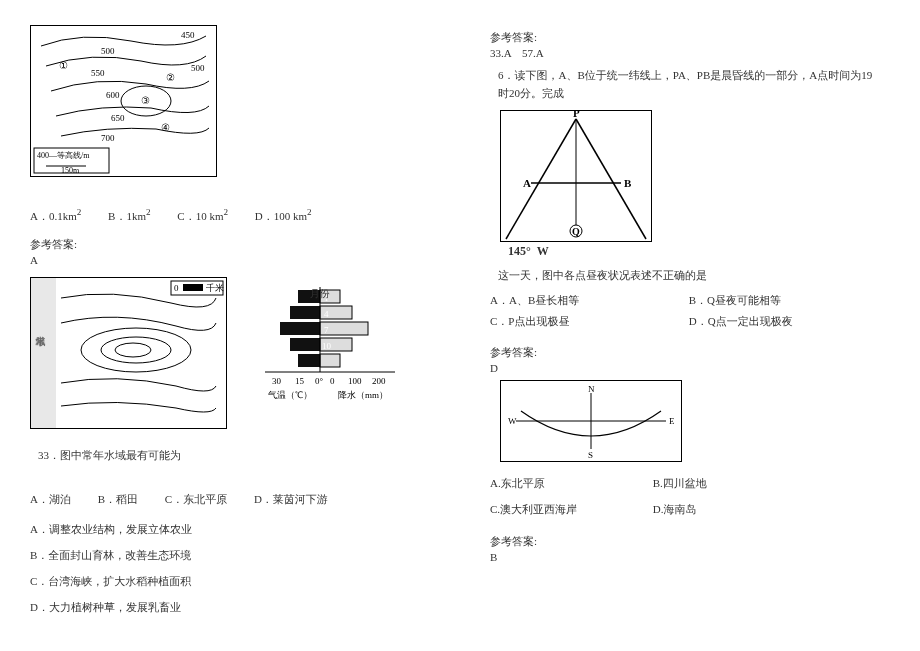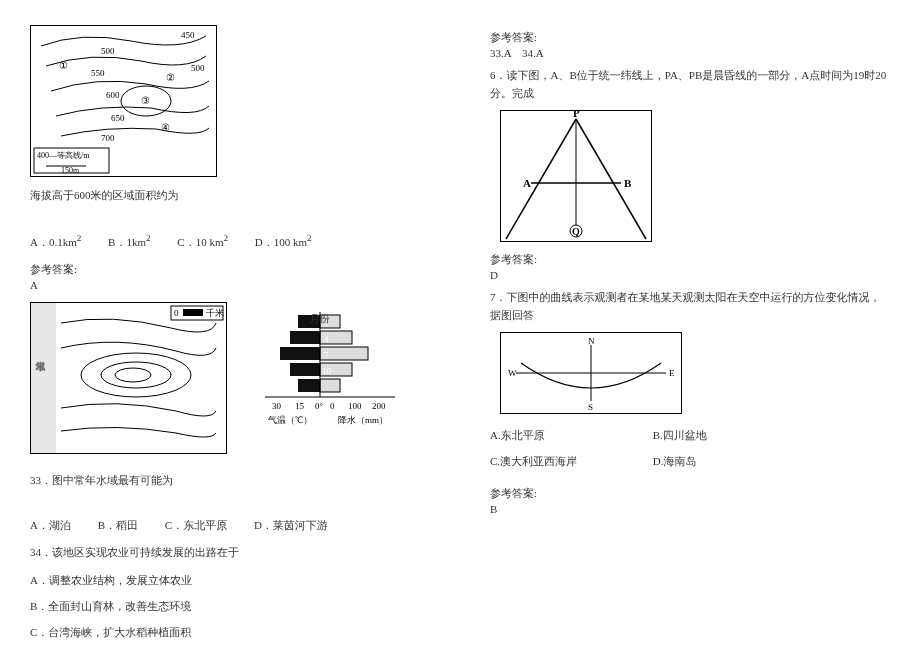--- a/index.html
+++ b/index.html
@@ -59,21 +59,21 @@
     }
     .sun-box {
       width: 180px;
       height: 80px;
       border: 1.5px solid #000;
       position: relative;
       margin: 6px 0 10px 10px;
       background: #fff;
     }
     .q-text {
-      margin: 8px 0;
+      margin: 8px 8px;
       line-height: 1.6;
     }
     .options {
       margin: 8px 0;
       line-height: 2;
     }
     .opt {
       display: inline-block;
       margin-right: 24px;
       margin-top: 16px;
@@ -133,21 +133,20 @@
         <text x="135" y="55" font-size="10">②</text>
         <text x="110" y="78" font-size="10">③</text>
         <text x="130" y="105" font-size="10">④</text>
         <rect x="3" y="122" width="75" height="25" fill="#fff" stroke="#000"></rect>
         <text x="6" y="132" font-size="8">400—等高线/m</text>
         <line x1="15" y1="140" x2="55" y2="140" stroke="#000"></line>
         <text x="30" y="147" font-size="8">150m</text>
       </svg>
     </div>
 
-    <div class="q-text">海拔高于600米的区域面积约为</div>
     <div class="options">
       <span class="opt"><span>A．0.1km</span><sup>2</sup></span>
       <span class="opt"><span>B．1km</span><sup>2</sup></span>
       <span class="opt"><span>C．10 km</span><sup>2</sup></span>
       <span class="opt"><span>D．100 km</span><sup>2</sup></span>
     </div>
 
     <div class="ans-hdr">参考答案:</div>
     <div class="ans">A</div>
 
@@ -205,57 +204,65 @@
     </div>
 
     <div class="q-text">33．图中常年水域最有可能为</div>
     <div class="options">
       <span class="opt">A．湖泊</span>
       <span class="opt">B．稻田</span>
       <span class="opt">C．东北平原</span>
       <span class="opt">D．莱茵河下游</span>
     </div>
 
-    <div class="q-text">34．该地区实现农业可持续发展的出路在于</div>
     <div class="options">
       <span class="opt-wide">A．调整农业结构，发展立体农业</span>
       <span class="opt-wide">B．全面封山育林，改善生态环境</span><br>
       <span class="opt-wide">C．台湾海峡，扩大水稻种植面积</span>
       <span class="opt-wide">D．大力植树种草，发展乳畜业</span>
     </div>
 
   </div>
 
   <div class="col">
 
     <div class="ans-hdr">参考答案:</div>
-    <div class="ans" style="white-space:pre;">33.A    34.A</div>
+    <div class="ans" style="white-space:pre;">33.A    57.A</div>
 
     <div class="q-text">6．读下图，A、B位于统一纬线上，PA、PB是晨昏线的一部分，A点时间为19时20分。完成</div>
 
     <div class="diag-box">
       <svg width="150" height="130">
         <line x1="75" y1="8" x2="5" y2="128" stroke="#000" stroke-width="1.5"></line>
         <line x1="75" y1="8" x2="145" y2="128" stroke="#000" stroke-width="1.5"></line>
         <line x1="30" y1="72" x2="120" y2="72" stroke="#000" stroke-width="1.5"></line>
         <line x1="75" y1="8" x2="75" y2="120" stroke="#000"></line>
         <circle cx="75" cy="120" r="6" fill="#fff" stroke="#000"></circle>
         <text x="72" y="6" font-size="11" font-weight="bold">P</text>
         <text x="22" y="76" font-size="11" font-weight="bold">A</text>
         <text x="123" y="76" font-size="11" font-weight="bold">B</text>
         <text x="71" y="124" font-size="10" font-weight="bold">Q</text>
       </svg>
     </div>
-
-
+    <div style="margin-left:18px; font-size:12px; font-weight:bold;">
+      <span>145°</span>&nbsp;&nbsp;<span>W</span>
+    </div>
+
+    <div class="q-text">这一天，图中各点昼夜状况表述不正确的是</div>
+
+    <div class="two-col-opts">
+      <div>A．A、B昼长相等</div>
+      <div>B．Q昼夜可能相等</div>
+      <div>C．P点出现极昼</div>
+      <div>D．Q点一定出现极夜</div>
+    </div>
 
     <div class="ans-hdr">参考答案:</div>
     <div class="ans">D</div>
 
-    <div class="q-text">7．下图中的曲线表示观测者在某地某天观测太阳在天空中运行的方位变化情况，据图回答</div>
 
     <div class="sun-box">
       <svg width="180" height="80">
         <line x1="15" y1="40" x2="165" y2="40" stroke="#000"></line>
         <line x1="90" y1="12" x2="90" y2="68" stroke="#000"></line>
         <path d="M20,30 Q90,80 160,30" stroke="#000" fill="none" stroke-width="1.2"></path>
         <text x="87" y="11" font-size="9">N</text>
         <text x="87" y="77" font-size="9">S</text>
         <text x="7" y="43" font-size="9">W</text>
         <text x="168" y="43" font-size="9">E</text>

